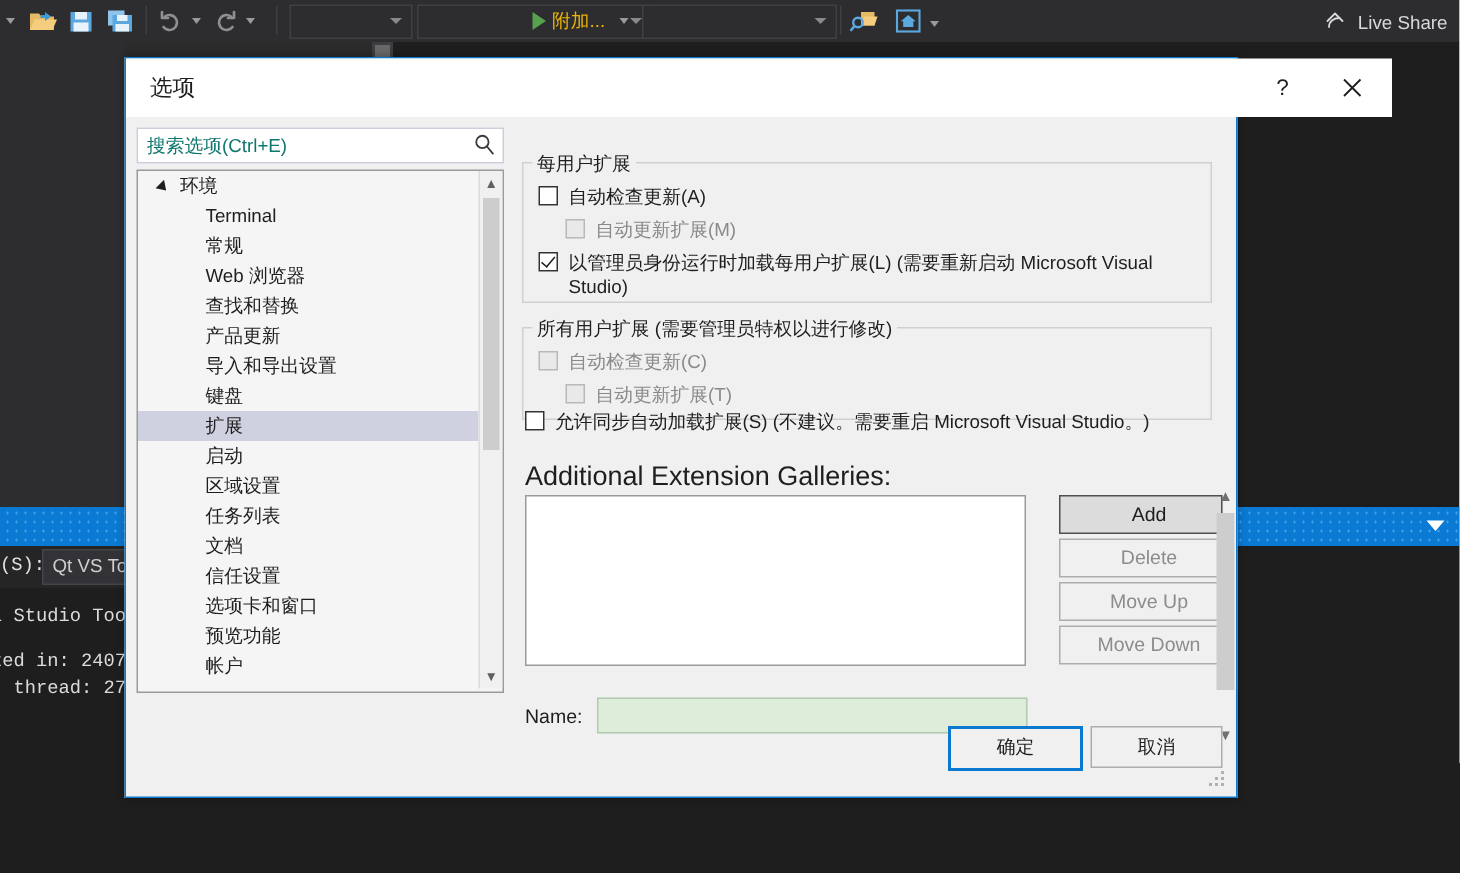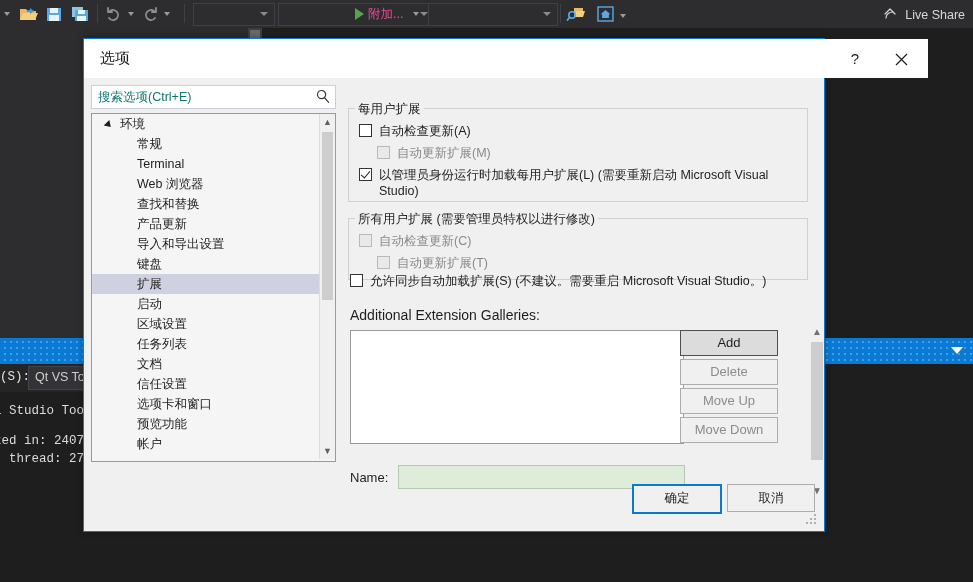--- a/index.html
+++ b/index.html
@@ -184,30 +184,30 @@
   }
   .cbox.dis{border-color:#b9b9b9;background:#e9e9e9;}
   .cbox .tick{
     position:absolute;left:3px;top:0px;width:4px;height:8px;
     border-right:1.6px solid #1e1e1e;border-bottom:1.6px solid #1e1e1e;
     transform:rotate(40deg);
   }
   .cblabel{position:absolute;left:20px;top:0;white-space:normal;}
 
   .aeg-label{
-    position:absolute;left:0;top:0;font-size:14px;color:#1e1e1e;text-align:right;
+    position:absolute;left:0;top:0;font-size:18px;color:#1e1e1e;text-align:right;
   }
   .listbox{
     position:absolute;left:0;top:23px;width:332px;height:112px;
     background:#ffffff;border:1px solid #9a9a9a;
   }
   .sidebtn{
-    position:absolute;left:330px;width:96px;height:24px;
+    position:absolute;left:356px;width:96px;height:24px;
     font-size:13px;text-align:center;line-height:24px;
-    border:1px solid #adadad;background:#f0f0f0;color:#8c8c8c;cursor:default;
+    border:1px solid #adadad;background:#f0f0f0;color:#8c8c8c;cursor:default;padding-left:11px;
   }
   .sidebtn.primary{background:#dcdcdc;border:1px solid #4f4f4f;color:#1e1e1e;}
   .namelabel{position:absolute;left:0;top:163px;font-size:13px;color:#1e1e1e;}
   .namefield{
     position:absolute;left:48px;top:158px;width:285px;height:22px;
     background:#ddedda;border:1px solid #b4c9b1;
   }
 
   .dlg-btn{
     position:absolute;width:86px;height:26px;font-size:12.5px;
@@ -296,21 +296,21 @@
     </div>
     <div class="tb-combo" style="left:278px;width:155px;">
       <div class="arrow"></div>
     </div>
 
     <div class="tb-icon" style="left:352px;width:14px;">
       <svg width="14" height="20" viewBox="0 0 14 20">
           <path d="M3 4l9 6-9 6z" fill="#58a14e"></path>
         </svg>
     </div>
-    <div class="tb-text" style="left:368px;color:#ec4899;text-align:right;">附加...</div>
+    <div class="tb-text" style="left:368px;color:#eab308;text-align:right;">附加...</div>
     <div class="tb-caret" style="left:413px;"></div>
 
     <div class="tb-combo" style="left:428px;width:128px;">
       <div class="arrow"></div>
     </div>
 
     <div class="tb-sep" style="left:560px;"></div>
 
     <div class="tb-icon" style="left:566px;">
       <svg width="20" height="20" viewBox="0 0 20 20">
@@ -357,22 +357,22 @@
         <svg width="14" height="15" viewBox="0 0 14 15" fill="none" stroke="#3a3a3a" stroke-width="1.2">
           <circle cx="5.6" cy="5.6" r="4.1"></circle>
           <path d="M8.8 8.8L12.6 13.4" stroke-linecap="round"></path>
         </svg>
       </div>
     </div>
 
     <div class="tree">
       <div class="tree-inner" id="tree-inner">
           <div class="tree-item root"><span class="tree-arrow"></span><span>环境</span></div>
+          <div class="tree-item child"><span>Terminal</span></div>
           <div class="tree-item child"><span>常规</span></div>
-          <div class="tree-item child"><span>Terminal</span></div>
           <div class="tree-item child"><span>Web 浏览器</span></div>
           <div class="tree-item child"><span>查找和替换</span></div>
           <div class="tree-item child"><span>产品更新</span></div>
           <div class="tree-item child"><span>导入和导出设置</span></div>
           <div class="tree-item child"><span>键盘</span></div>
           <div class="tree-item child selected"><span>扩展</span></div>
           <div class="tree-item child"><span>启动</span></div>
           <div class="tree-item child"><span>区域设置</span></div>
           <div class="tree-item child"><span>任务列表</span></div>
           <div class="tree-item child"><span>文档</span></div>

